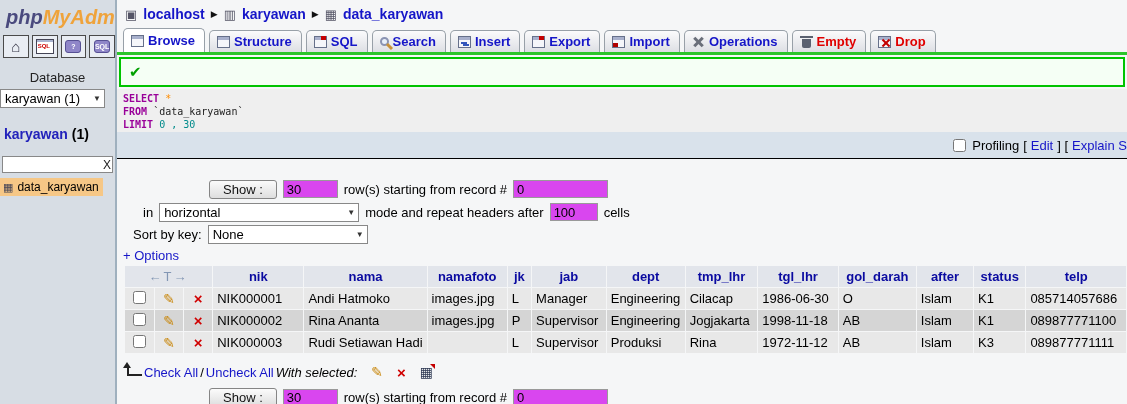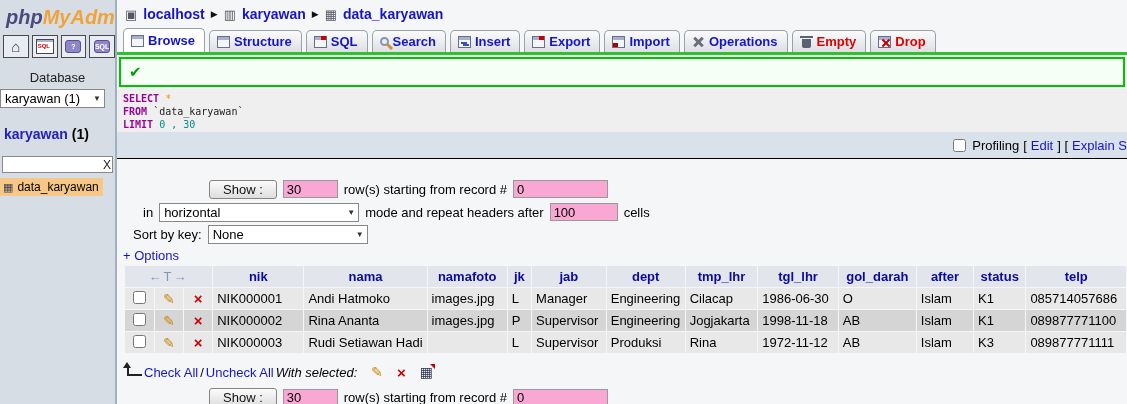--- a/index.html
+++ b/index.html
@@ -98,22 +98,22 @@
   .query-footer input { margin-right:2px; }
 
   
   .controls { padding-top:18px; }
   .ctl-row { display:flex; align-items:center; gap:6px; height:24px; }
   .ctl-row1 { padding-left:92px; }
   .ctl-row2 { padding-left:26px; height:22px; }
   .ctl-row3 { padding-left:16px; height:22px; }
   .btn { border:1px solid #858585; border-radius:3px; background:linear-gradient(#FBFBFB,#DEDEDE);
          font-size:13px; padding:1px 13px; color:#111; cursor:pointer; font-family:inherit; }
-  .inp { border:1px solid #999; height:18px; font-size:13px; padding:0 3px; font-family:inherit; background:#f9a8d4; }
-  .w55 { width:55px; } .w95 { width:95px; } .w48 { width:68px; }
+  .inp { border:1px solid #999; height:18px; font-size:13px; padding:0 3px; font-family:inherit; background:#d946ef; }
+  .w55 { width:55px; } .w95 { width:95px; } .w48 { width:48px; }
   .sel { display:inline-flex; align-items:center; justify-content:space-between; background:#fff;
          border:1px solid #888; height:19px; padding:0 3px 0 4px; cursor:pointer; }
   .sel .arr { font-size:8px; color:#333; margin-left:6px; }
   .sel-mode { width:200px; } .sel-sort { width:160px; }
   .options-link { display:block; color:#1515C8; text-decoration:none; padding:3px 0 2px 6px; cursor:pointer; }
 
   
   .results { border-collapse:separate; border-spacing:1px; margin-left:7px; table-layout:fixed; }
   .results th { background:#E2E5EB; color:#0A0AA0; font-weight:bold; font-size:13px;
                 height:21px; padding:0 3px; cursor:pointer; }

